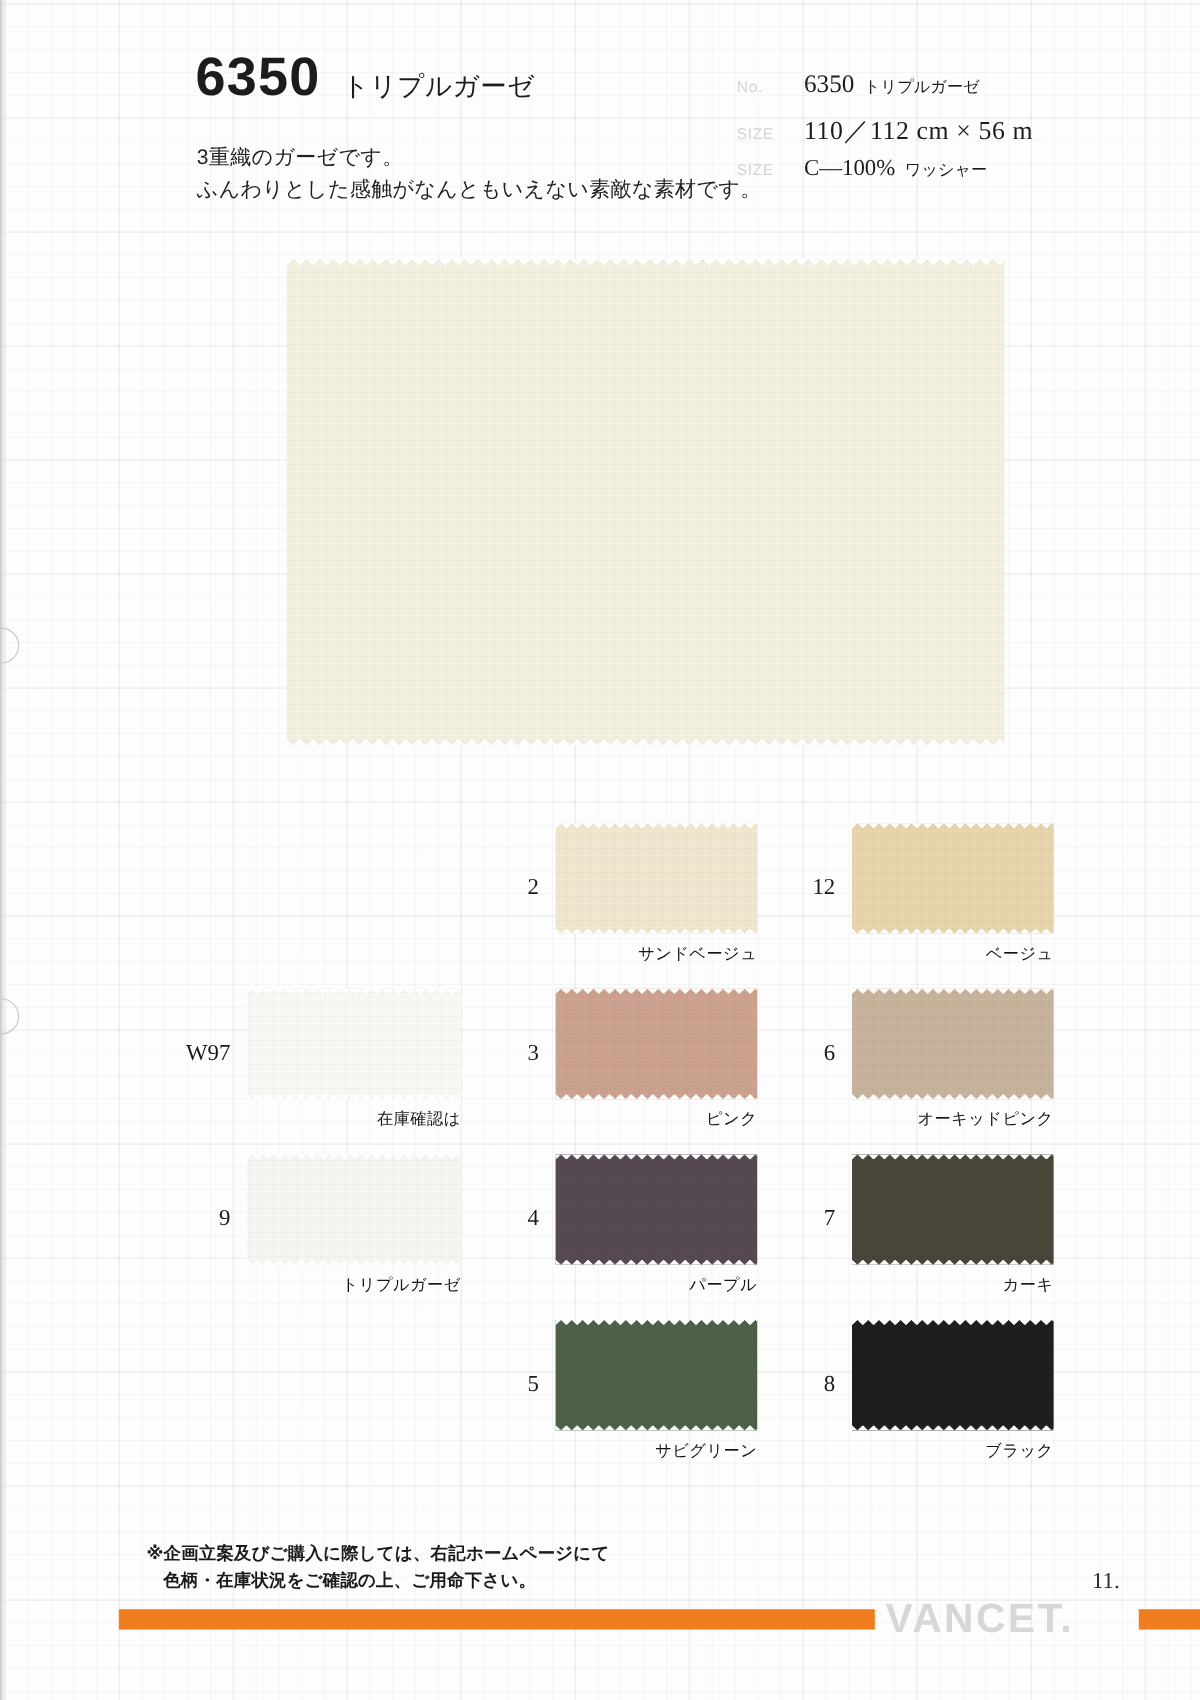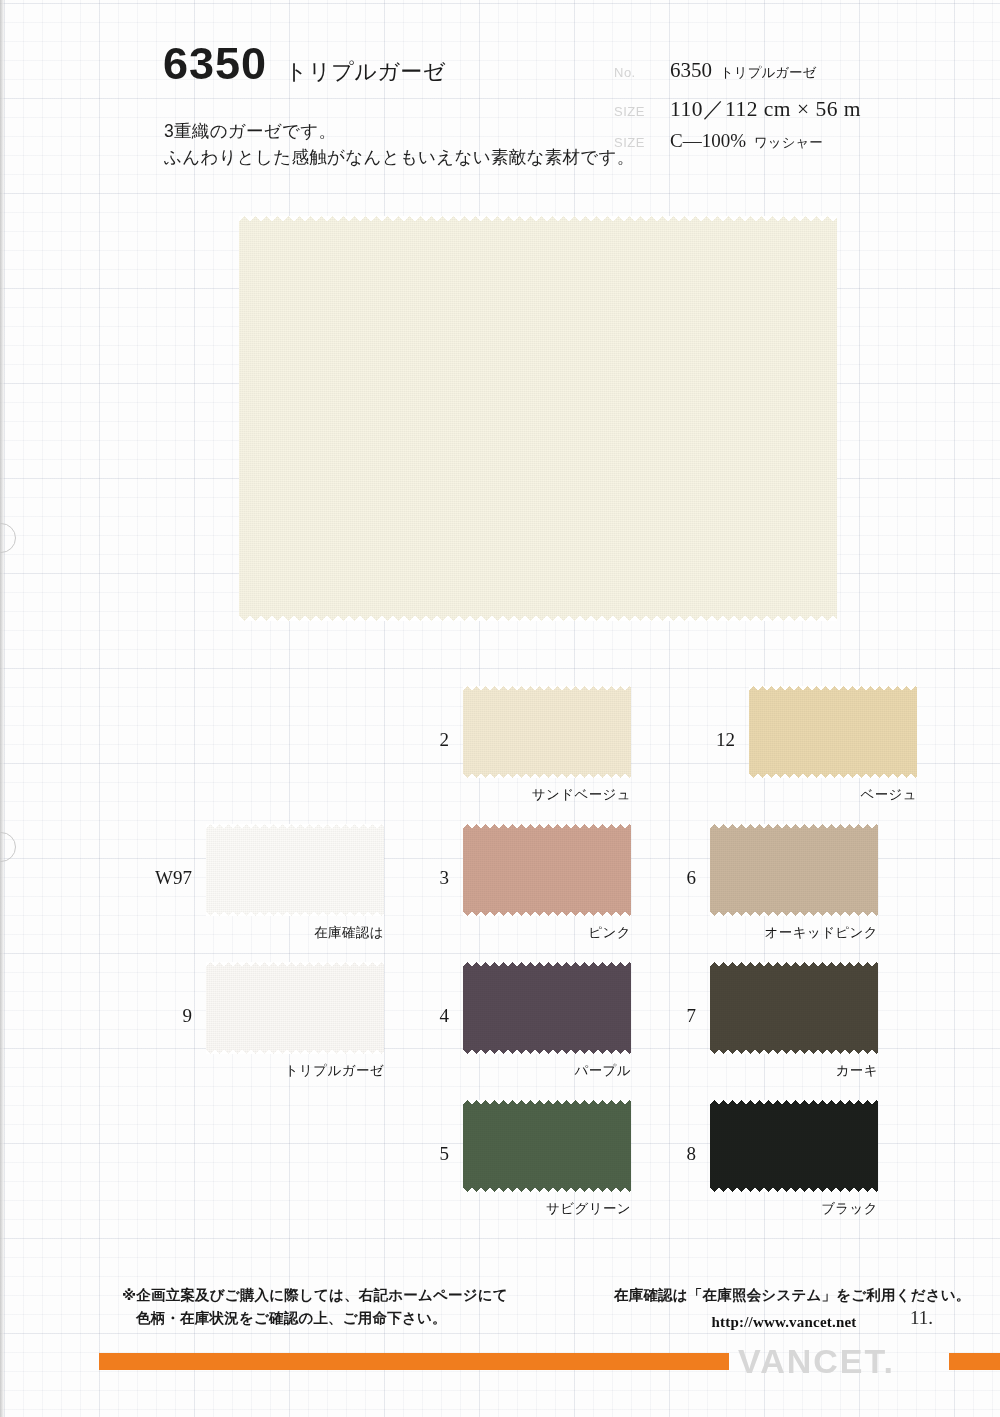--- a/index.html
+++ b/index.html
@@ -145,21 +145,21 @@
     margin-top:9px;
     font-family:"Liberation Serif","DejaVu Serif",serif;
     font-size:15px; font-weight:bold; color:#111; letter-spacing:.2px;
   }
   #page-no {
     position:absolute; right:22px; top:35px;
     font-family:"Liberation Serif","DejaVu Serif",serif;
     font-size:19px; color:#2a2a2a;
   }
   
-  #brand-bar { position:absolute; left:0; top:1336px; width:796px; height:30px;margin-top:12px; }
+  #brand-bar { position:absolute; left:0; top:1336px; width:796px; height:30px; }
   .bar {
     position:absolute; top:5px; height:17px; background:#f07d1e;
   }
   #bar-left  { left:99px; width:630px; }
   #bar-right { left:949px; width:51px; }
   #wordmark {
     position:absolute; left:738px; top:-6px;
     font-family:"Liberation Sans","DejaVu Sans",sans-serif;
     font-size:34px; font-weight:bold; letter-spacing:2px;
     color:#d7d7d7;
@@ -208,21 +208,21 @@
   <div id="grid">
       <div class="cell" style="left: 463px; top: 14px;">
         <div class="cell-num">2</div>
         <div class="cell-swatch">
           <div class="fabric weave" style="background: rgb(243, 234, 210);"></div>
           <div class="zig zig-top" style="background: repeating-conic-gradient(from 45deg at 50% 0%, rgb(255, 255, 255) 0%, rgb(255, 255, 255) 25%, rgba(0, 0, 0, 0) 0%, rgba(0, 0, 0, 0) 50%) 0px 0px / 9px 11px;"></div>
           <div class="zig zig-bot" style="background: repeating-conic-gradient(from 45deg at 50% 0%, rgb(255, 255, 255) 0%, rgb(255, 255, 255) 25%, rgba(0, 0, 0, 0) 0%, rgba(0, 0, 0, 0) 50%) 0px 0px / 9px 11px;"></div>
         </div>
         <div class="cell-name">サンドベージュ</div>
       </div>
-      <div class="cell" style="left: 710px; top: 14px; margin-left: 39px;">
+      <div class="cell" style="left: 710px; top: 14px;">
         <div class="cell-num">12</div>
         <div class="cell-swatch">
           <div class="fabric weave" style="background: rgb(234, 216, 174);"></div>
           <div class="zig zig-top" style="background: repeating-conic-gradient(from 45deg at 50% 0%, rgb(255, 255, 255) 0%, rgb(255, 255, 255) 25%, rgba(0, 0, 0, 0) 0%, rgba(0, 0, 0, 0) 50%) 0px 0px / 9px 11px;"></div>
           <div class="zig zig-bot" style="background: repeating-conic-gradient(from 45deg at 50% 0%, rgb(255, 255, 255) 0%, rgb(255, 255, 255) 25%, rgba(0, 0, 0, 0) 0%, rgba(0, 0, 0, 0) 50%) 0px 0px / 9px 11px;"></div>
         </div>
         <div class="cell-name">ベージュ</div>
       </div>
       <div class="cell cell-wide" style="left: 206px; top: 152px;">
         <div class="cell-num">W97</div>
@@ -295,24 +295,20 @@
           <div class="zig zig-bot" style="background: repeating-conic-gradient(from 45deg at 50% 0%, rgb(255, 255, 255) 0%, rgb(255, 255, 255) 25%, rgba(0, 0, 0, 0) 0%, rgba(0, 0, 0, 0) 50%) 0px 0px / 9px 11px;"></div>
         </div>
         <div class="cell-name">ブラック</div>
       </div>
     </div>
 
   <div id="footer">
     <div id="note-left">
       <span>※企画立案及びご購入に際しては、右記ホームページにて</span>
       <span class="l2">色柄・在庫状況をご確認の上、ご用命下さい。</span>
-    </div>
-    <div id="note-right">
-      <div id="stock-line">在庫確認は「在庫照会システム」をご利用ください。</div>
-      <div id="url-line">http://www.vancet.net</div>
     </div>
     <div id="page-no">11.</div>
   </div>
 
   <div id="brand-bar">
     <div class="bar" id="bar-left" style="background: rgb(240, 125, 30);"></div>
     <div id="wordmark">VANCET.</div>
     <div class="bar" id="bar-right" style="background: rgb(240, 125, 30);"></div>
   </div>
 </div>

